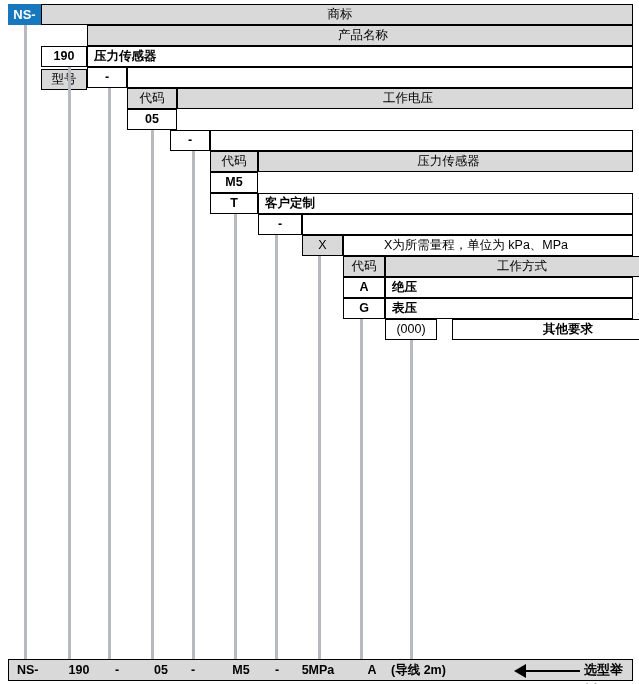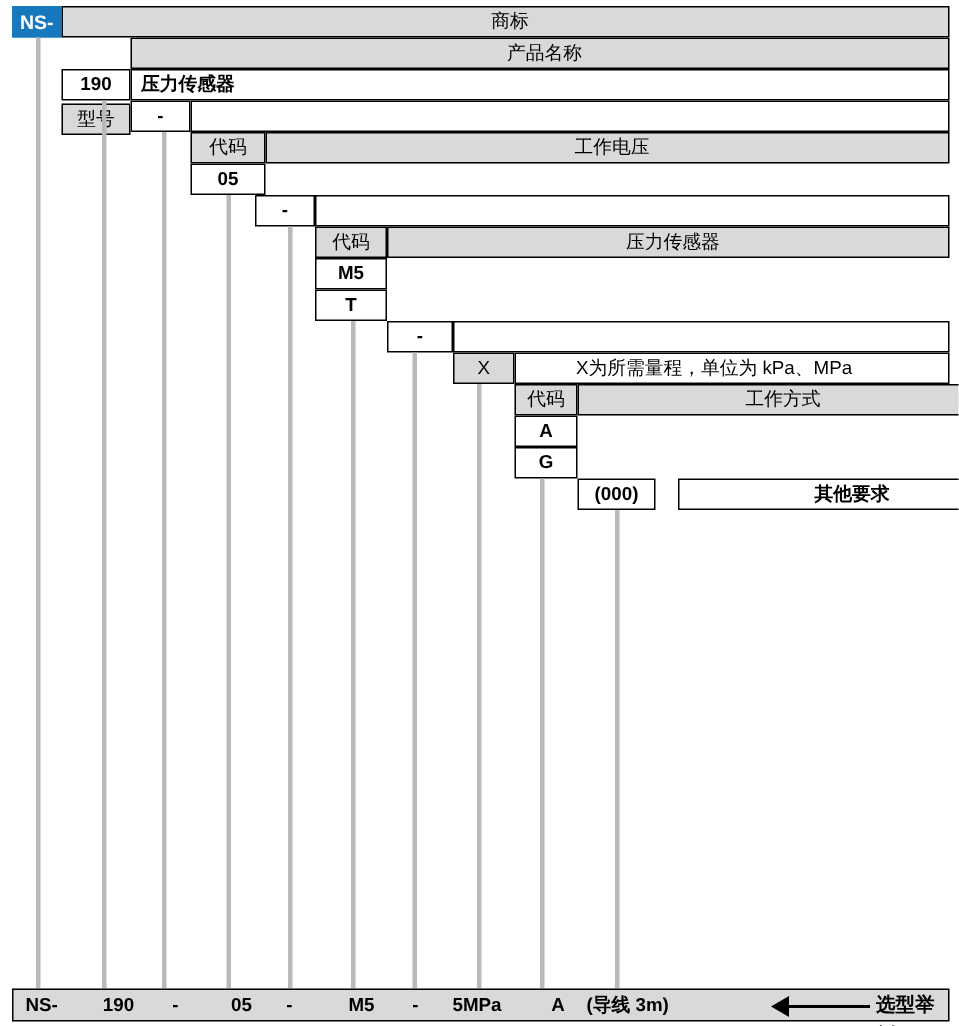--- a/index.html
+++ b/index.html
@@ -97,35 +97,38 @@
 
   <div class="cell dash" style="left:170px;top:130px;width:40px;">-</div>
   <div class="cell blank" style="left:210px;top:130px;width:423px;"></div>
 
   <div class="cell hdr code" style="left:210px;top:151px;width:48px;">代码</div>
   <div class="cell hdr desc" style="left:258px;top:151px;width:375px;">压力传感器</div>
 
   <div class="cell code" style="left:210px;top:172px;width:48px;">M5</div>
 
   <div class="cell code" style="left:210px;top:193px;width:48px;">T</div>
+  <div class="cell desc" style="left:258px;top:193px;width:375px;">客户定制</div>
 
   <div class="cell dash" style="left:258px;top:214px;width:44px;">-</div>
   <div class="cell blank" style="left:302px;top:214px;width:331px;"></div>
 
   <div class="cell hdr code" style="left:302px;top:235px;width:41px;font-weight:normal;">X</div>
   <div class="cell desc" style="left:343px;top:235px;width:290px;font-weight:normal;padding-left:40px;">X为所需量程，单位为 kPa、MPa</div>
 
   <div class="cell hdr code" style="left:343px;top:256px;width:42px;">代码</div>
   <div class="cell hdr desc" style="left:385px;top:256px;width:268px;">工作方式</div>
 
   <div class="cell code" style="left:343px;top:277px;width:42px;">A</div>
+  <div class="cell desc" style="left:385px;top:277px;width:248px;">绝压</div>
 
   <div class="cell code" style="left:343px;top:298px;width:42px;">G</div>
+  <div class="cell desc" style="left:385px;top:298px;width:248px;">表压</div>
 
-  <div class="cell code" style="left:385px;top:319px;width:52px;font-weight:bold;">(000)</div>
+  <div class="cell code" style="left:385px;top:319px;width:52px;font-weight:normal;">(000)</div>
   <div class="cell desc" style="left:452px;top:319px;width:226px;text-align:center;">其他要求</div>
 
   <div class="vline" style="left:24px;top:25px;height:634px;"></div>
   <div class="vline" style="left:68px;top:67px;height:592px;"></div>
   <div class="vline" style="left:108px;top:88px;height:571px;"></div>
   <div class="vline" style="left:151px;top:130px;height:529px;"></div>
   <div class="vline" style="left:192px;top:151px;height:508px;"></div>
   <div class="vline" style="left:234px;top:214px;height:445px;"></div>
   <div class="vline" style="left:275px;top:235px;height:424px;"></div>
   <div class="vline" style="left:318px;top:256px;height:403px;"></div>
@@ -135,21 +138,21 @@
   <div id="exbar">
     <span class="ex exleft" style="left:8px;width:46px;">NS-</span>
     <span class="ex" style="left:44px;width:52px;">190</span>
     <span class="ex" style="left:92px;width:32px;">-</span>
     <span class="ex" style="left:128px;width:48px;">05</span>
     <span class="ex" style="left:168px;width:32px;">-</span>
     <span class="ex" style="left:208px;width:48px;">M5</span>
     <span class="ex" style="left:252px;width:32px;">-</span>
     <span class="ex" style="left:278px;width:62px;">5MPa</span>
     <span class="ex" style="left:348px;width:30px;">A</span>
-    <span class="ex exleft" style="left:382px;width:110px;">(导线 3m)</span>
+    <span class="ex exleft" style="left:382px;width:110px;">(导线 2m)</span>
 
     <div class="arrowwrap">
       <div class="arrowhead"></div>
       <div class="arrowline"></div>
     </div>
     <span id="exlabel">选型举例</span>
   </div>
 
 </div>
 

